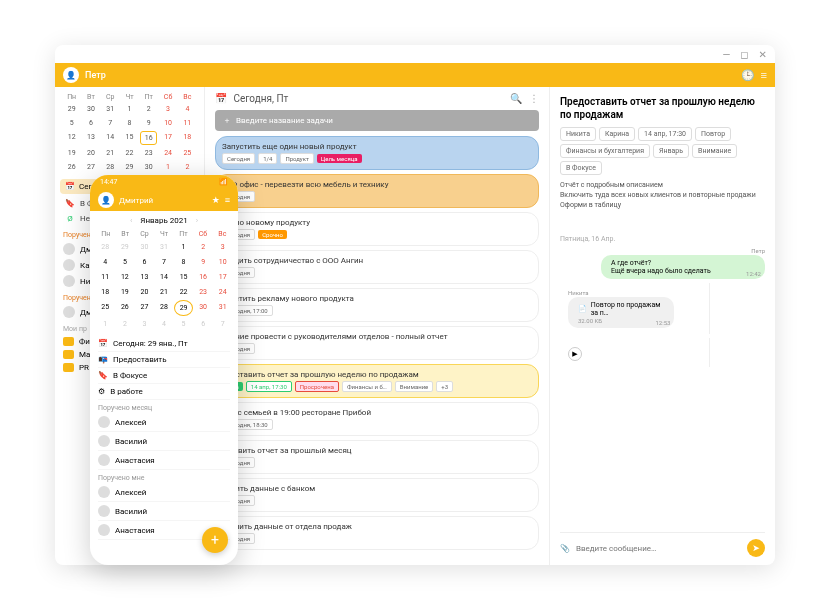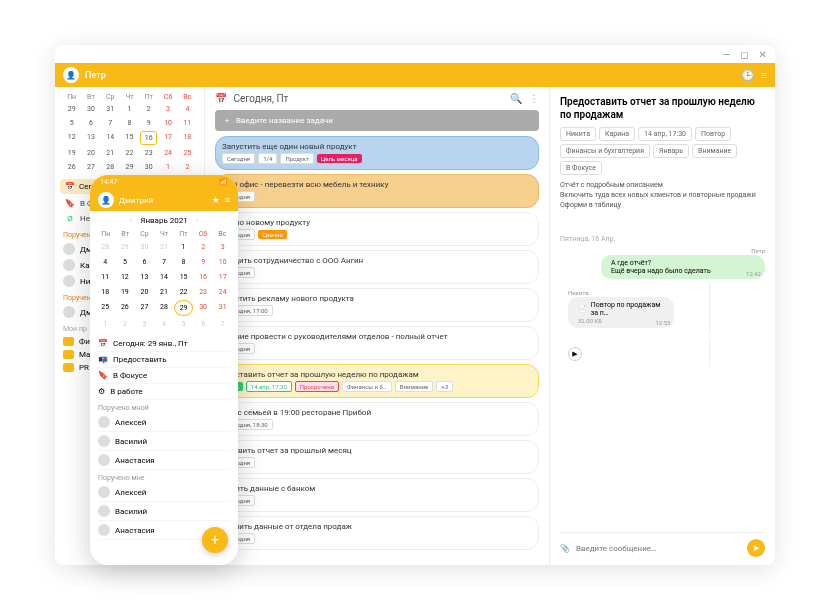--- a/index.html
+++ b/index.html
@@ -415,21 +415,21 @@
         </div>
         <div class="pitem">
           <span>🔖</span>
           <span>В Фокусе</span>
         </div>
         <div class="pitem">
           <span>⚙</span>
           <span>В работе</span>
         </div>
       </div>
-    <div class="psec">Поручено мной</div>
+    <div class="psec">Поручено месяц</div>
     <div id="pp1">
         <div class="pitem">
           <span class="pav"></span>
           <span>Алексей</span>
         </div>
         <div class="pitem">
           <span class="pav"></span>
           <span>Василий</span>
         </div>
         <div class="pitem">

